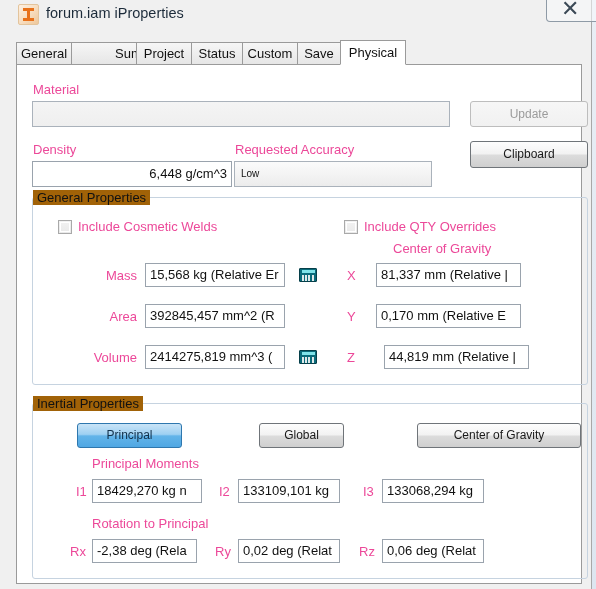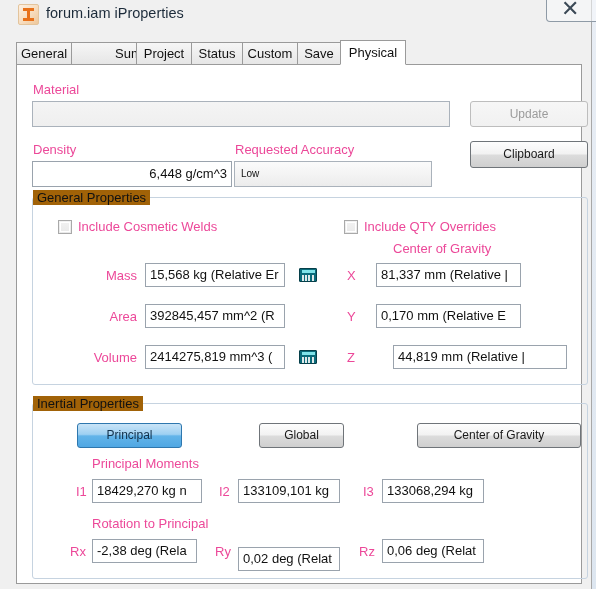--- a/index.html
+++ b/index.html
@@ -322,21 +322,21 @@
       <div class="lbl" style="left:314px; top:111px;">Y</div>
       <div class="tf" style="left:343px; top:106px; width:145px;">0,170 mm (Relative E</div>
 
       <div class="lbl r" style="left:28px; top:152px; width:76px;">Volume</div>
       <div class="tf" style="left:112px; top:147px; width:140px;">2414275,819 mm^3 (</div>
       <div class="calc-icon" style="left:266px; top:152px;">
         <span class="screen"></span>
           <span class="keys"></span>
       </div>
       <div class="lbl" style="left:314px; top:152px;">Z</div>
-      <div class="tf" style="left:360px; top:147px; width:174px;">44,819 mm (Relative |</div>
+      <div class="tf" style="left:351px; top:147px; width:145px;">44,819 mm (Relative |</div>
     </div>
 
     <div class="group" style="left:15px; top:338px; width:556px; height:176px;">
       <div class="group-title">Inertial Properties</div>
 
       <div class="btn primary" style="left:44px; top:19px; width:105px; height:25px; line-height:23px;">Principal</div>
       <div class="btn" style="left:226px; top:19px; width:85px; height:25px; line-height:23px;">Global</div>
       <div class="btn" style="left:384px; top:19px; width:164px; height:25px; line-height:23px;">Center of Gravity</div>
 
       <div class="lbl" style="left:59px; top:52px;">Principal Moments</div>
@@ -349,20 +349,20 @@
 
       <div class="lbl" style="left:330px; top:80px;">I3</div>
       <div class="tf" style="left:349px; top:75px; width:102px;">133068,294 kg</div>
 
       <div class="lbl" style="left:59px; top:112px;">Rotation to Principal</div>
 
       <div class="lbl" style="left:37px; top:140px;">Rx</div>
       <div class="tf" style="left:59px; top:135px; width:105px;">-2,38 deg (Rela</div>
 
       <div class="lbl" style="left:182px; top:140px;">Ry</div>
-      <div class="tf" style="left:205px; top:135px; width:102px;margin-top:8px;">0,02 deg (Relat</div>
+      <div class="tf" style="left:205px; top:135px; width:102px;">0,02 deg (Relat</div>
 
       <div class="lbl" style="left:326px; top:140px;">Rz</div>
       <div class="tf" style="left:349px; top:135px; width:102px;">0,06 deg (Relat</div>
     </div>
 
   </div>
 </div>
 
 </body></html>

